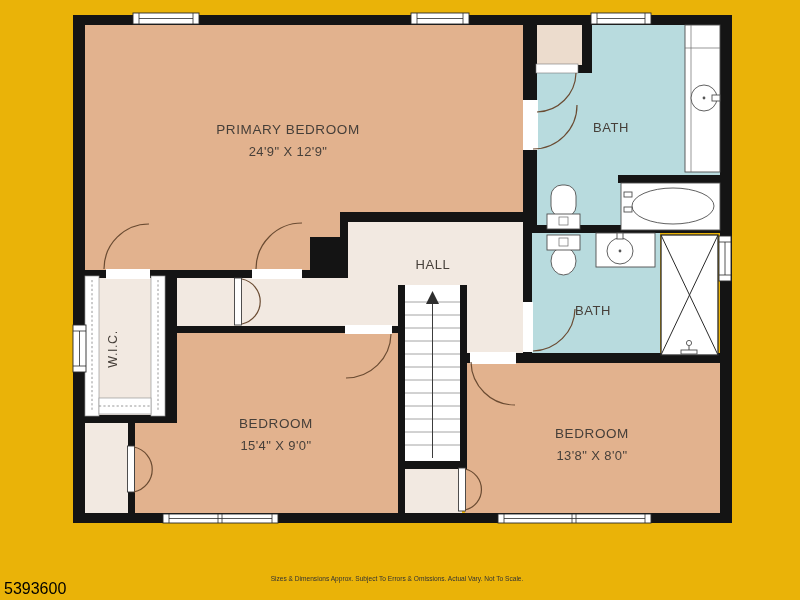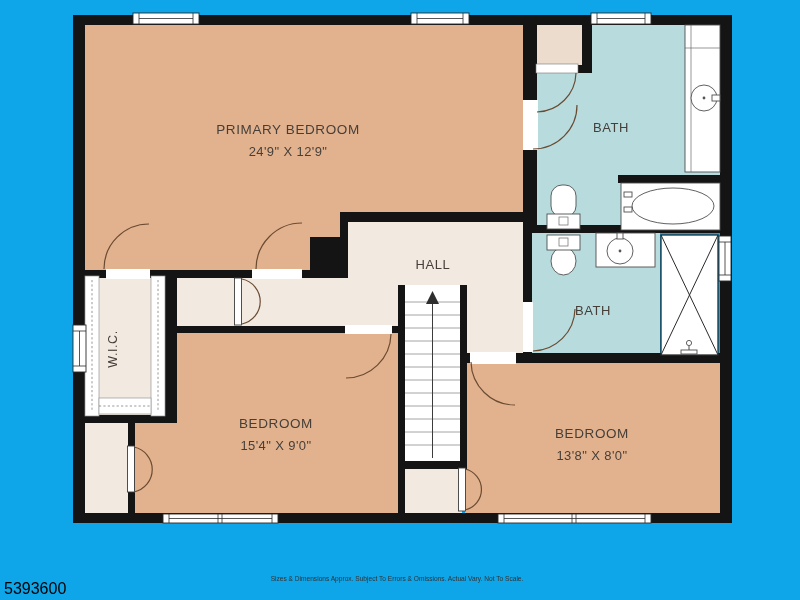--- a/index.html
+++ b/index.html
@@ -1,16 +1,16 @@
 <!DOCTYPE html>
 <html><head>
 <meta charset="utf-8">
 <style>
   html,body{margin:0;padding:0;background:#ffffff;}
-  .stage{position:relative;width:800px;height:600px;background:#0ea5e9;overflow:hidden;
+  .stage{position:relative;width:800px;height:600px;background:#eab308;overflow:hidden;
          font-family:"Liberation Sans", sans-serif;}
   svg{display:block;}
   .room-label{font-family:"Liberation Sans", sans-serif;fill:#463f39;letter-spacing:0.6px;}
   .room-dims{font-family:"Liberation Sans", sans-serif;fill:#463f39;letter-spacing:0.4px;}
   .footer-id{font-family:"Liberation Sans", sans-serif;fill:#000;}
   .footer-note{font-family:"Liberation Sans", sans-serif;fill:#333;}
   .wall{fill:#141414;}
   .opening{fill:#ffffff;}
   .arc{fill:none;stroke:#6a4b32;stroke-width:1.2;}
   .panel{fill:#ffffff;stroke:#3d3d3d;stroke-width:0.9;}

